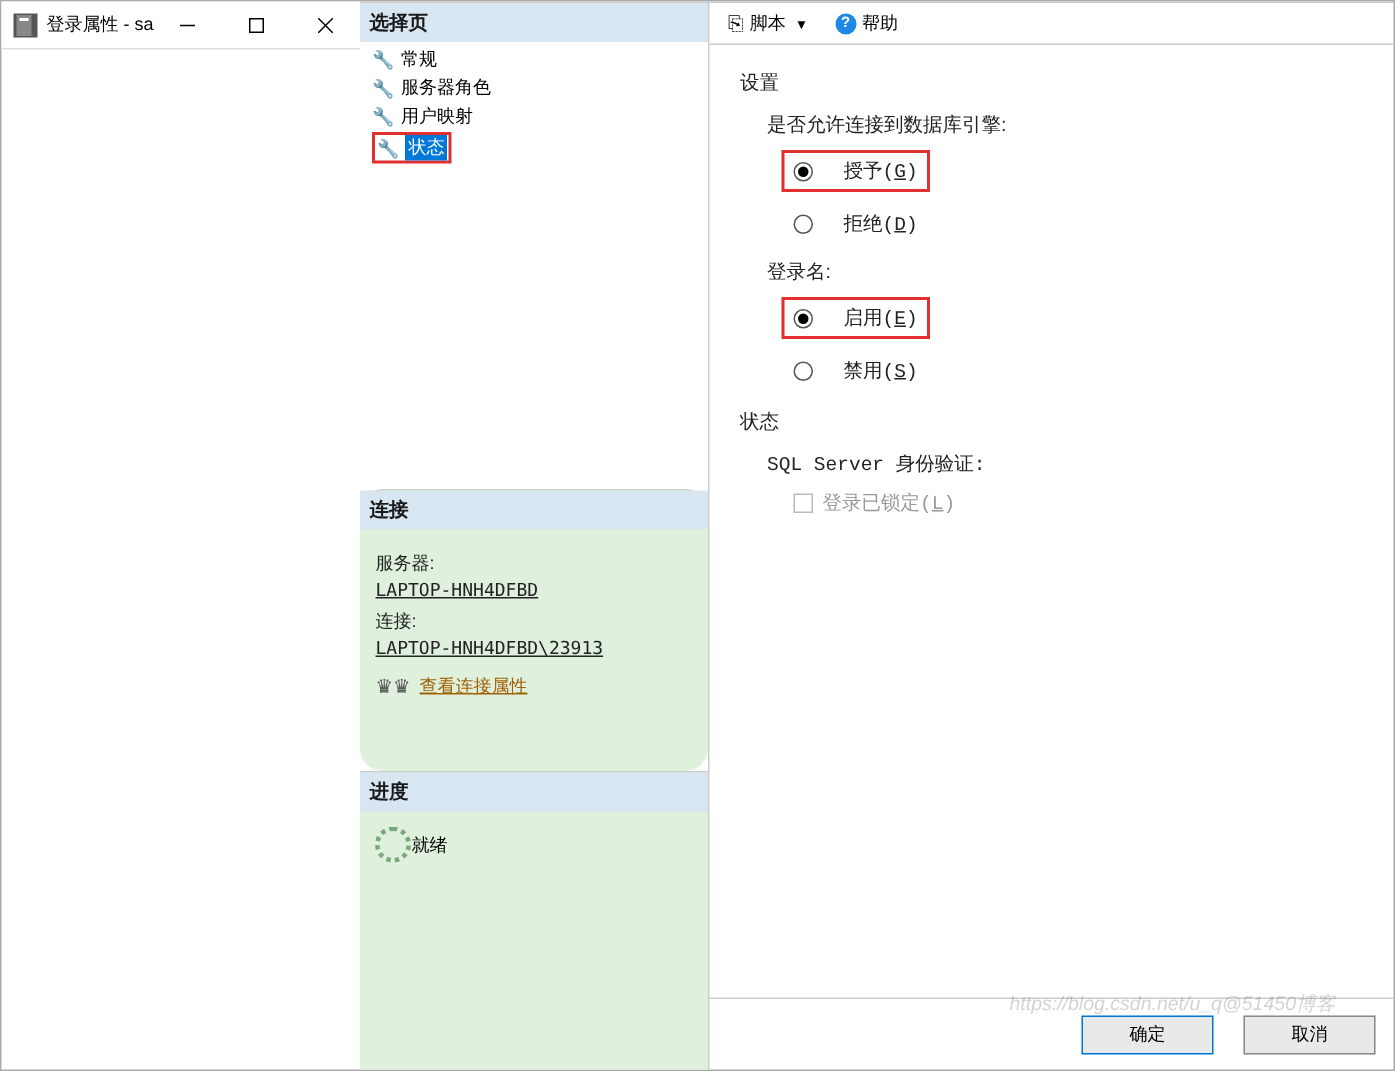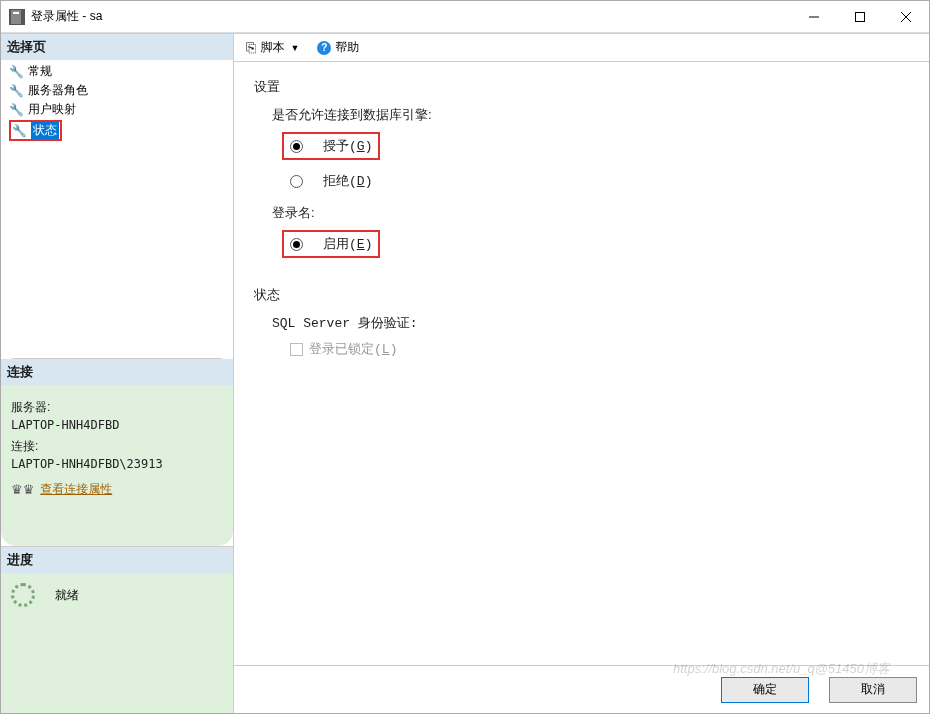--- a/index.html
+++ b/index.html
@@ -1,41 +1,41 @@
 <!DOCTYPE html>
 <html><head>
   <meta charset="utf-8">
   <style>
     * { box-sizing: border-box; margin: 0; padding: 0; }
     body { font-family: "Microsoft YaHei", "Segoe UI", sans-serif; font-size: 12px; background: #fff; width: 930px; height: 714px; overflow: hidden; }
-    .window { width: 930px; height: 714px; border: 1px solid #aaa; display: flex; flex-direction: column; background: #fff; }
+    .window { width: 930px; height: 714px; border: 1px solid #aaa; display: flex; flex-direction: row; background: #fff; }
     .titlebar { height: 32px; display: flex; align-items: center; background: #fff; border-bottom: 1px solid #ddd; }
     .titlebar-icon { width: 16px; height: 16px; margin-left: 8px; margin-right: 6px; background: #555; }
     .titlebar-icon svg { display: block; }
     .titlebar-title { flex: 1; font-size: 12px; }
     .win-controls { display: flex; height: 100%; }
     .win-btn { width: 46px; display: flex; align-items: center; justify-content: center; cursor: pointer; }
     .body { flex: 1; display: flex; overflow: hidden; border-top: 1px solid #ccc; }
     .left-panel { width: 232px; min-width: 232px; display: flex; flex-direction: column; background: #fff; }
     .panel-header { background: #d8e6f2; padding: 4px 6px; font-size: 13px; font-weight: bold; color: #1a1a1a; }
     .nav-list { flex: 0 0 auto; padding: 2px 4px; height: 298px; }
     .nav-item { display: flex; align-items: center; gap: 4px; padding: 1px 4px; cursor: pointer; }
     .nav-item .wrench { color: #444; font-size: 12px; }
     .nav-item.selected { }
     .nav-item.selected .label { background: #0078d7; color: #fff; padding: 0 2px; }
     .red-box { border: 2px solid #e03030; padding: 0 1px; }
     .conn-section { background: #dff0dd; border-top: 1px solid #ccc; flex: 0 0 auto; height: 188px; border-radius: 15px; }
     .conn-body { padding: 8px 10px; font-size: 12px; color: #222; }
     .conn-body .lbl { margin-top: 6px; margin-bottom: 2px; }
-    .conn-body .val { font-family: Consolas, monospace; }
+    .conn-body .val { font-family: Consolas, monospace; text-decoration: underline; }
     .view-link { display: flex; align-items: center; gap: 6px; margin-top: 10px; }
     .view-link a { color: #a16207; text-decoration: underline; cursor: pointer; }
     .link-icon { font-size: 13px; color: #555; }
     .progress-section { background: #dff0dd; border-top: 1px solid #ccc; flex: 1; }
-    .progress-body { display: flex; align-items: center; gap: 20px; padding: 10px; }
+    .progress-body { display: flex; align-items: center; gap: 0; padding: 10px; }
     .progress-icon { width: 24px; height: 24px; border: 3px dotted #7aa87a; border-radius: 50%; }
     .right-panel { flex: 1; display: flex; flex-direction: column; border-left: 1px solid #ccc; }
     .toolbar { height: 28px; display: flex; align-items: center; padding: 2px 8px; border-bottom: 1px solid #ccc; gap: 4px; }
     .toolbar-btn { display: flex; align-items: center; gap: 4px; padding: 2px 4px; cursor: pointer; }
     .script-icon { font-size: 13px; }
     .dropdown-arrow { font-size: 9px; margin-left: 2px; }
     .help-icon { width: 14px; height: 14px; border-radius: 50%; background: #1e88e5; color: #fff; display: inline-flex; align-items: center; justify-content: center; font-size: 10px; font-weight: bold; margin-left: 6px; }
     .content { flex: 1; padding: 16px 20px; font-size: 13px; color: #222; }
     .section-label { margin-bottom: 10px; }
     .subsection { margin-left: 18px; margin-bottom: 14px; }
@@ -164,20 +164,24 @@
         </div>
 
         <div class="subsection">
           <div class="sub-label">登录名:</div>
           <div class="radio-group">
             <div class="radio-row highlighted">
               <span class="radio checked"></span>
               <span class="mono">启用(<u>E</u>)</span>
             </div>
             <div style="height:4px"></div>
+            <div class="radio-row">
+              <span class="radio"></span>
+              <span class="mono">禁用(<u>S</u>)</span>
+            </div>
           </div>
         </div>
 
         <div class="status-section">
           <div class="section-label">状态</div>
           <div class="subsection">
             <div class="sub-label mono">SQL Server 身份验证:</div>
             <div class="checkbox-row">
               <span class="checkbox"></span>
               <span class="mono">登录已锁定(<u>L</u>)</span>

